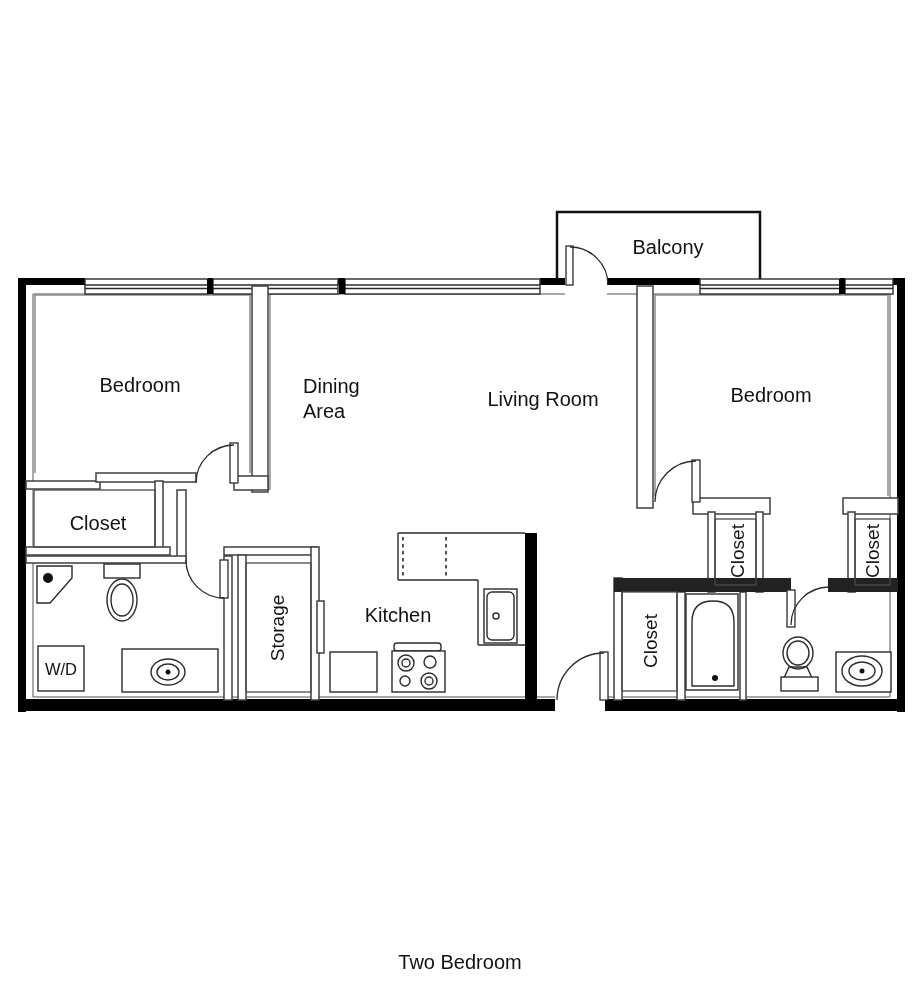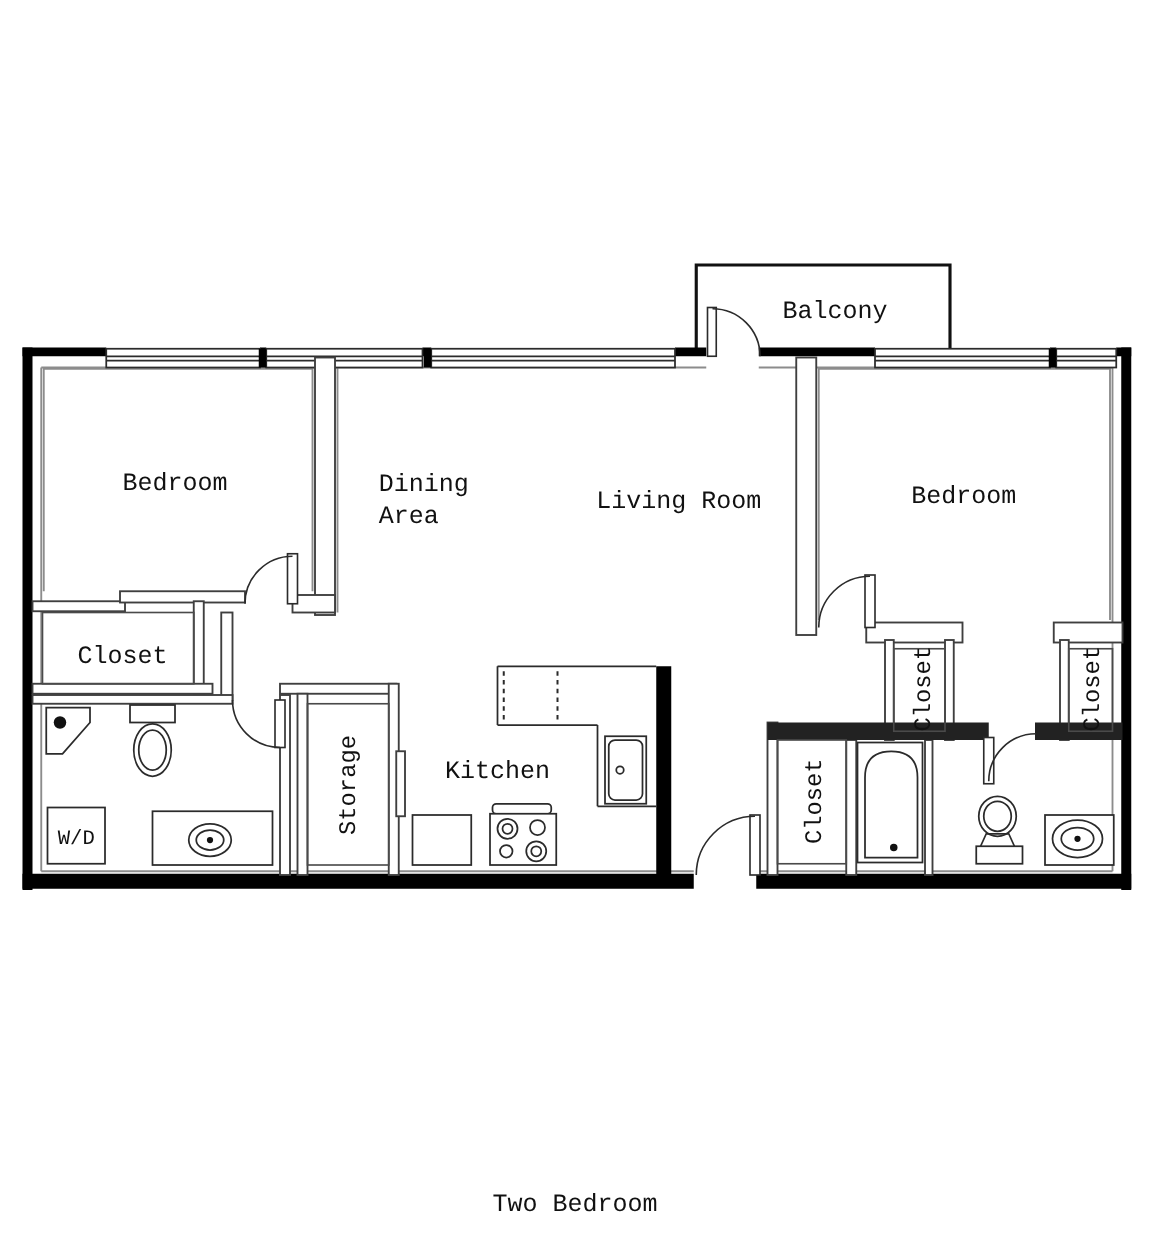--- a/index.html
+++ b/index.html
@@ -1,16 +1,16 @@
 <!DOCTYPE html>
 <html><head>
 <meta charset="utf-8">
 <style>
   html,body{margin:0;padding:0;background:#ffffff;width:923px;height:1000px;overflow:hidden;}
-  .plan-wrap{width:923px;height:1000px;position:relative;font-family:Liberation Mono, monospace;}
+  .plan-wrap{width:923px;height:1000px;position:relative;font-family:Liberation Sans, sans-serif;}
   svg{display:block;}
   .ow{fill:#000000;stroke:none;}                              
   .iw{fill:#ffffff;stroke:#3f3f3f;stroke-width:1.5;}          
   .iwd{fill:#222222;stroke:none;}                             
   .inner{fill:none;stroke:#8c8c8c;stroke-width:1.5;}          
   .box{fill:none;stroke:#4a4a4a;stroke-width:1.3;}            
   .fx{fill:#ffffff;stroke:#2b2b2b;stroke-width:1.4;}          
   .fxl{fill:none;stroke:#2b2b2b;stroke-width:1.4;}
   .dash{fill:none;stroke:#2b2b2b;stroke-width:1.6;stroke-dasharray:3.5,3.5;}
   .door{fill:none;stroke:#2b2b2b;stroke-width:1.3;}

